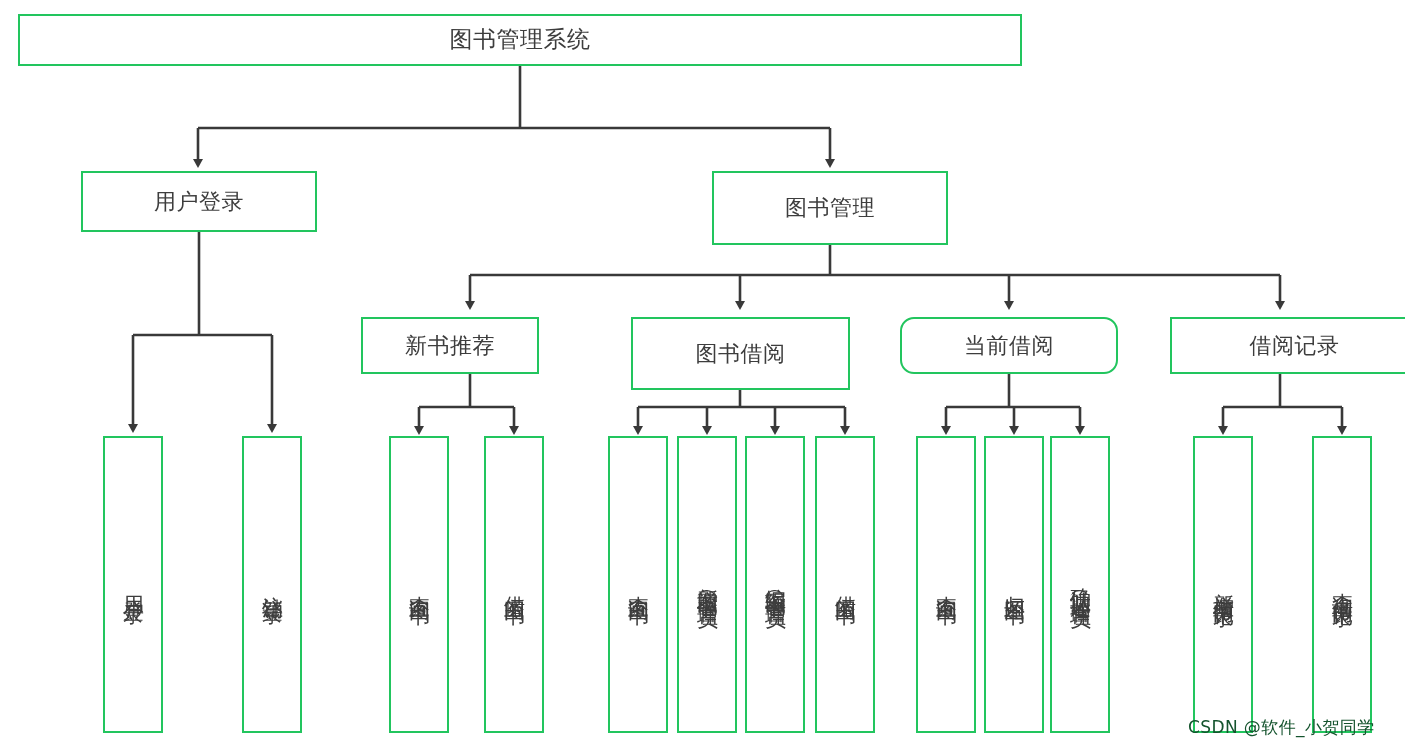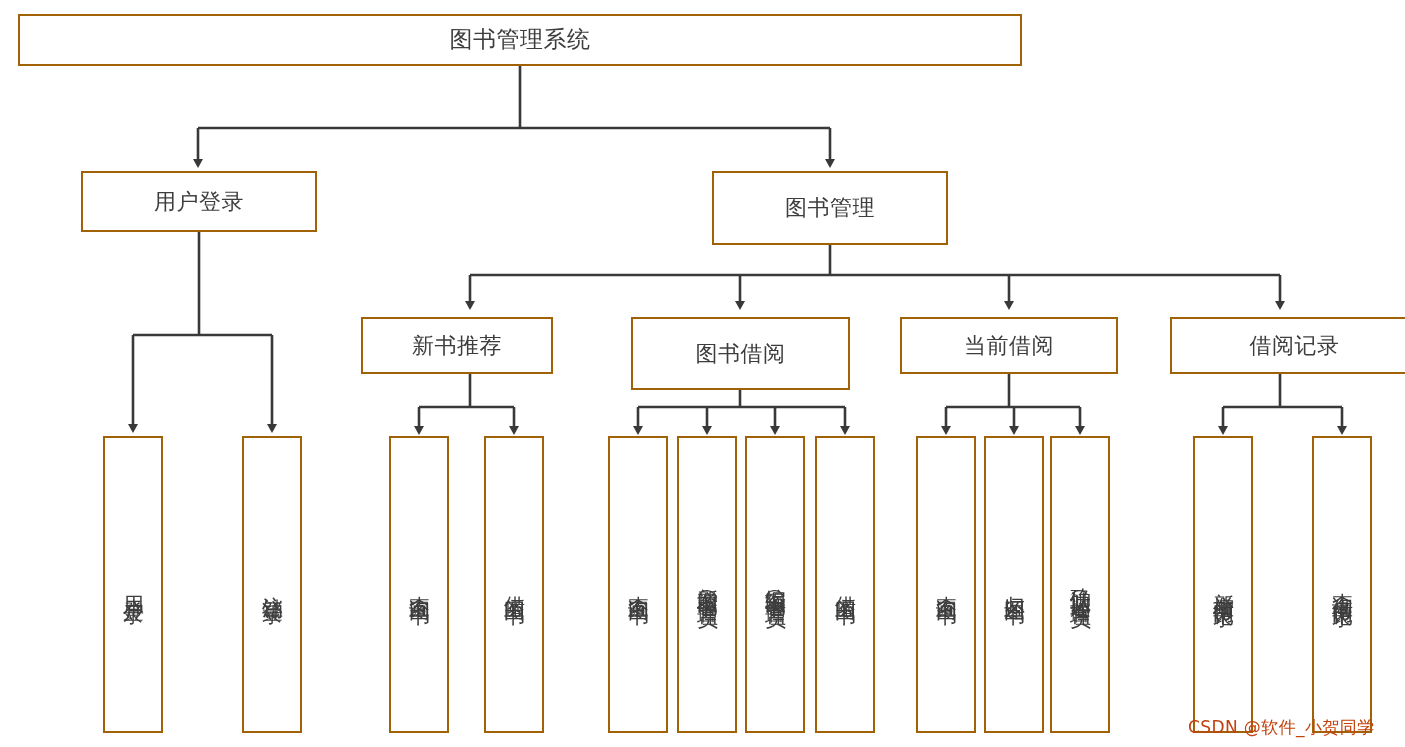--- a/index.html
+++ b/index.html
@@ -24,21 +24,21 @@
     left: 0;
     top: 0;
     width: 1405px;
     height: 747px;
     pointer-events: none;
   }
   .node {
     position: absolute;
     box-sizing: border-box;
     background: #ffffff;
-    border: 2px solid #a16207;
+    border: 2px solid #22c55e;
     display: flex;
     align-items: center;
     justify-content: center;
     z-index: 3;
   }
   .node-label {
     font-size: 22px;
     line-height: 1.18;
     color: #3d3d3d;
     letter-spacing: 0.5px;
@@ -50,21 +50,21 @@
     text-orientation: upright;
     letter-spacing: 3px;
     font-size: 21px;
     white-space: normal;
     line-height: 1.1;
   }
   .node.root .node-label { font-size: 23px; }
   .watermark {
     position: absolute;
     font-size: 17px;
-    color: #c2410c;
+    color: #14532d;
     white-space: nowrap;
     z-index: 6;
     letter-spacing: 0.4px;
   }
 </style>
 </head>
 <body>
 
 <div id="diagram-canvas">
 
@@ -122,27 +122,27 @@
     <span class="node-label">图书管理系统</span>
   </div>
 
   <div class="node" style="left:81px; top:171px; width:236px; height:61px;">
     <span class="node-label">用户登录</span>
   </div>
   <div class="node" style="left:712px; top:171px; width:236px; height:74px;">
     <span class="node-label">图书管理</span>
   </div>
 
-  <div class="node" style="left:361px; top:317px; width:192px; height:57px;">
+  <div class="node" style="left:361px; top:317px; width:178px; height:57px;">
     <span class="node-label">新书推荐</span>
   </div>
   <div class="node" style="left:631px; top:317px; width:219px; height:73px;">
     <span class="node-label">图书借阅</span>
   </div>
-  <div class="node" style="left:900px; top:317px; width:218px; height:57px;">
+  <div class="node" style="left:900px; top:317px; width:218px; height:57px;border-radius:14px;">
     <span class="node-label">当前借阅</span>
   </div>
   <div class="node" style="left:1170px; top:317px; width:249px; height:57px;">
     <span class="node-label">借阅记录</span>
   </div>
 
   <div class="node vertical" style="left:103px; top:436px; width:60px; height:297px;">
     <span class="node-label">用户登录</span>
   </div>
   <div class="node vertical" style="left:242px; top:436px; width:60px; height:297px;">

